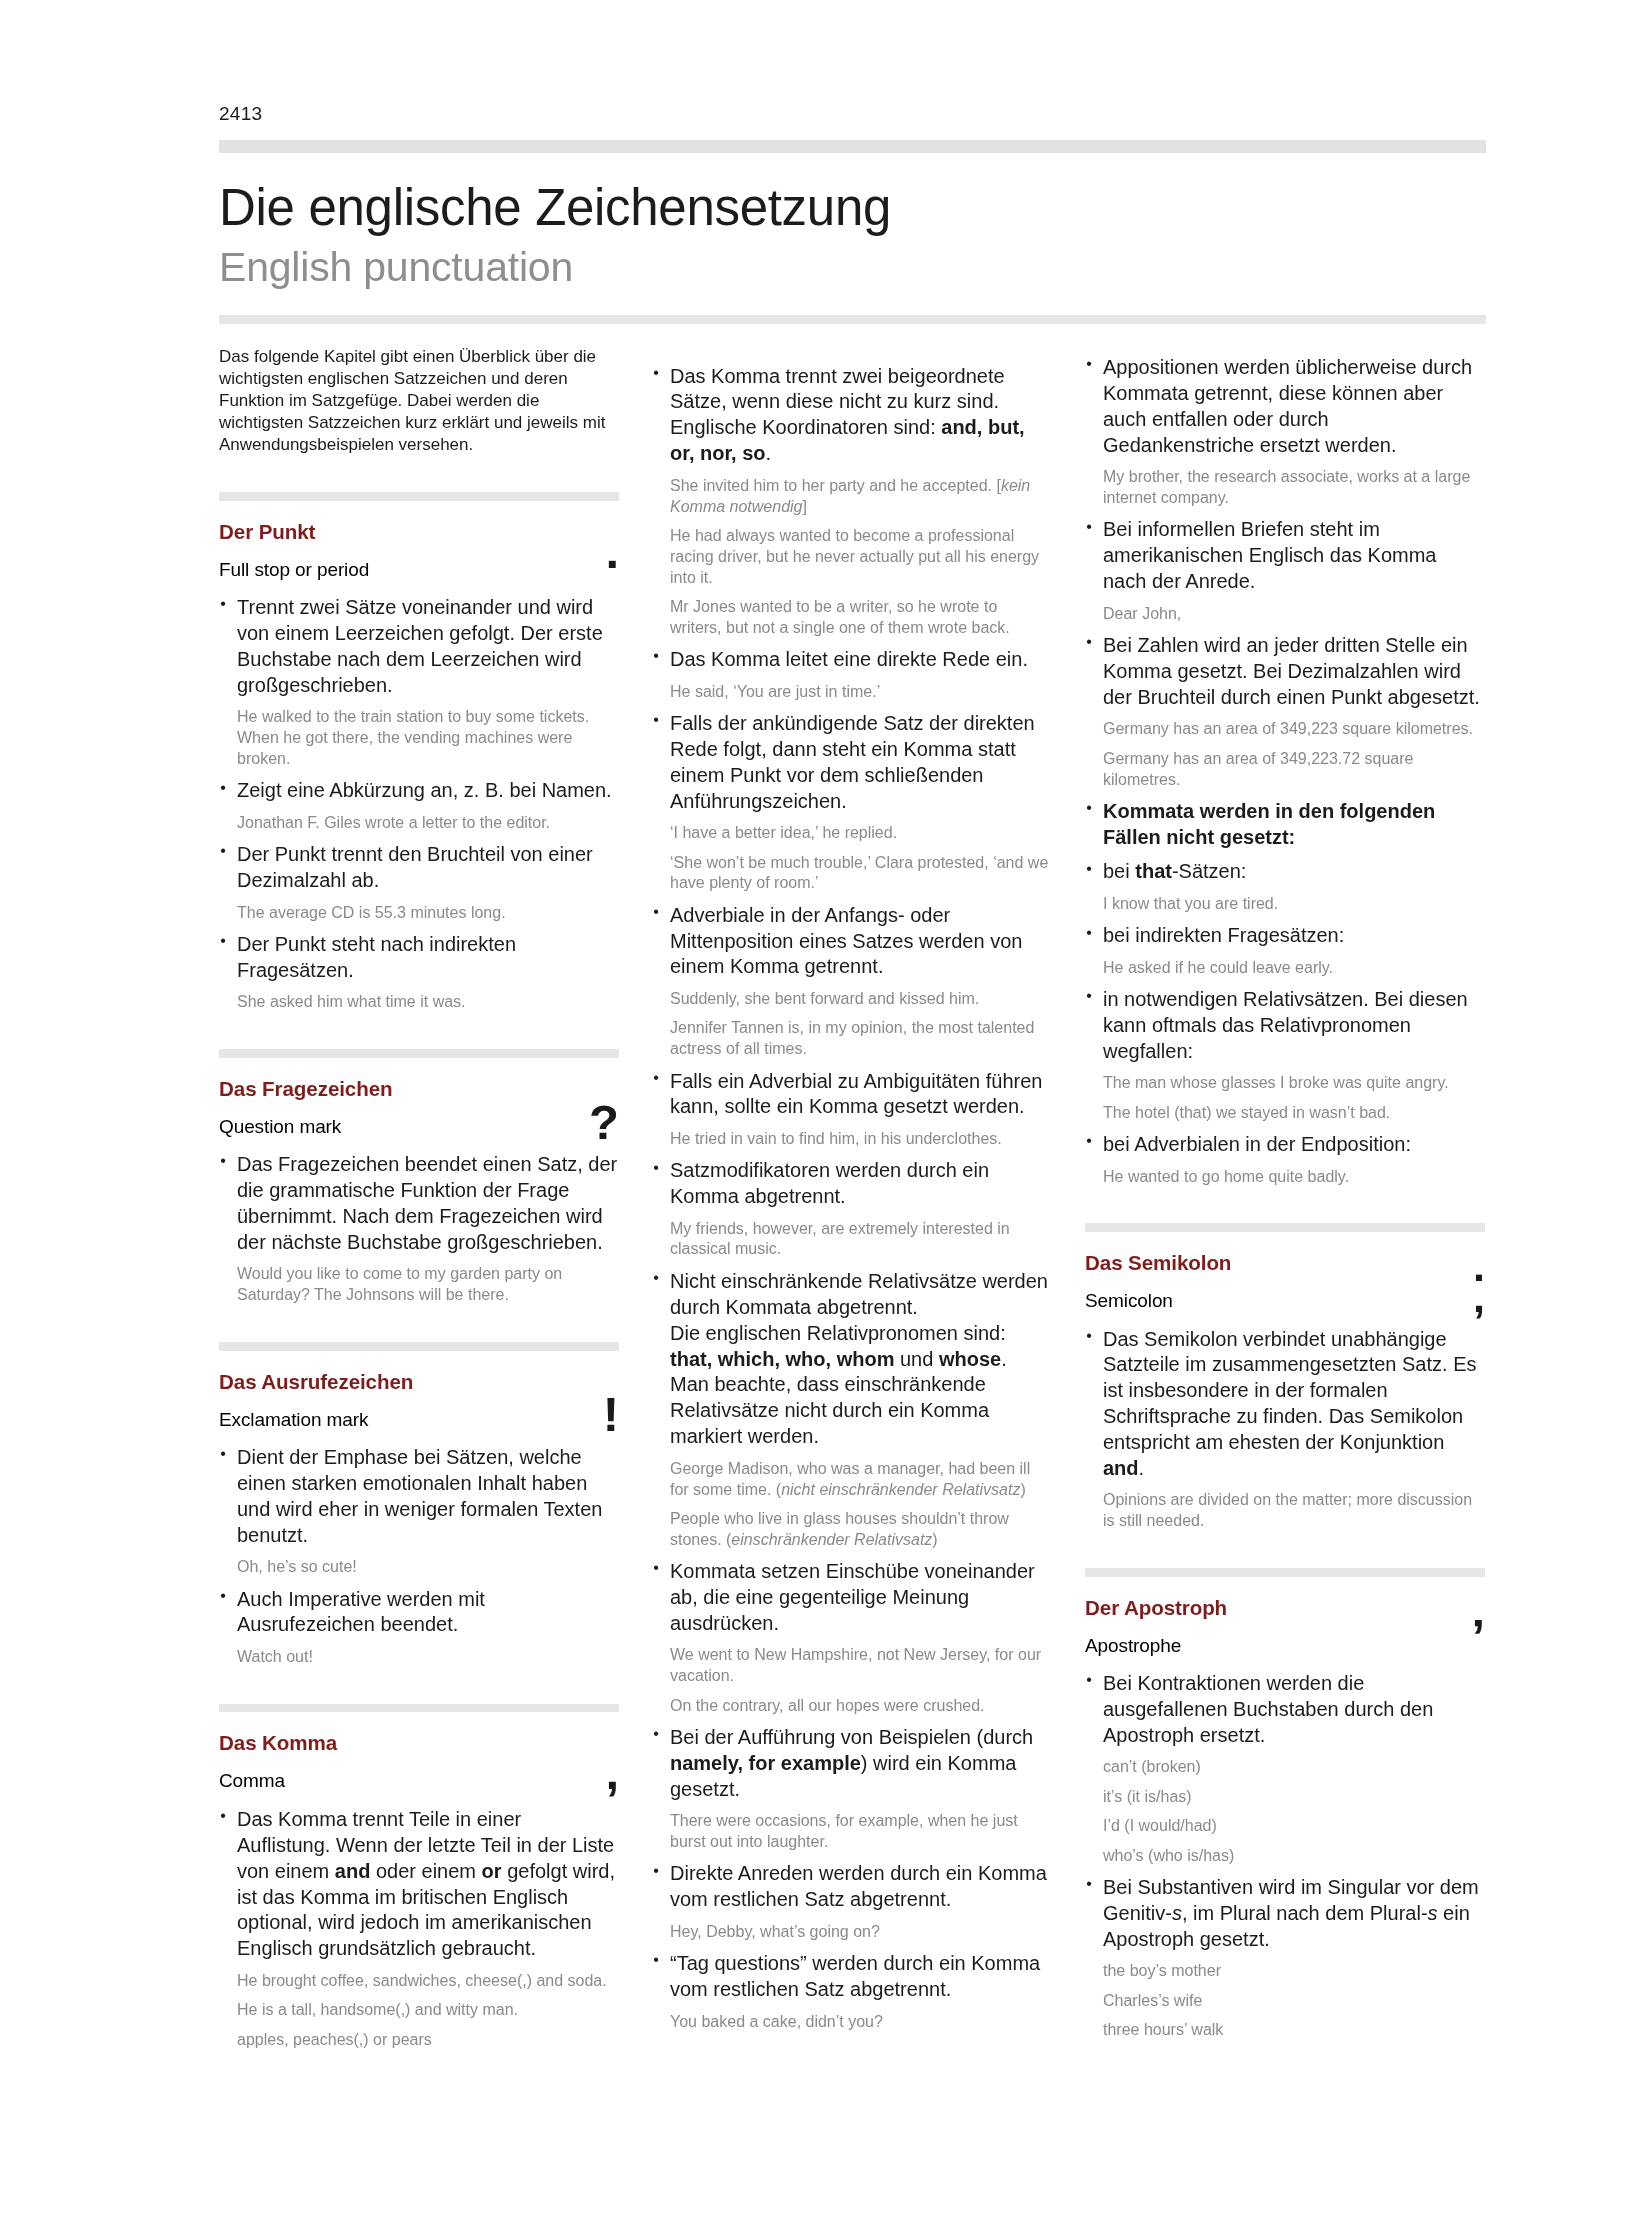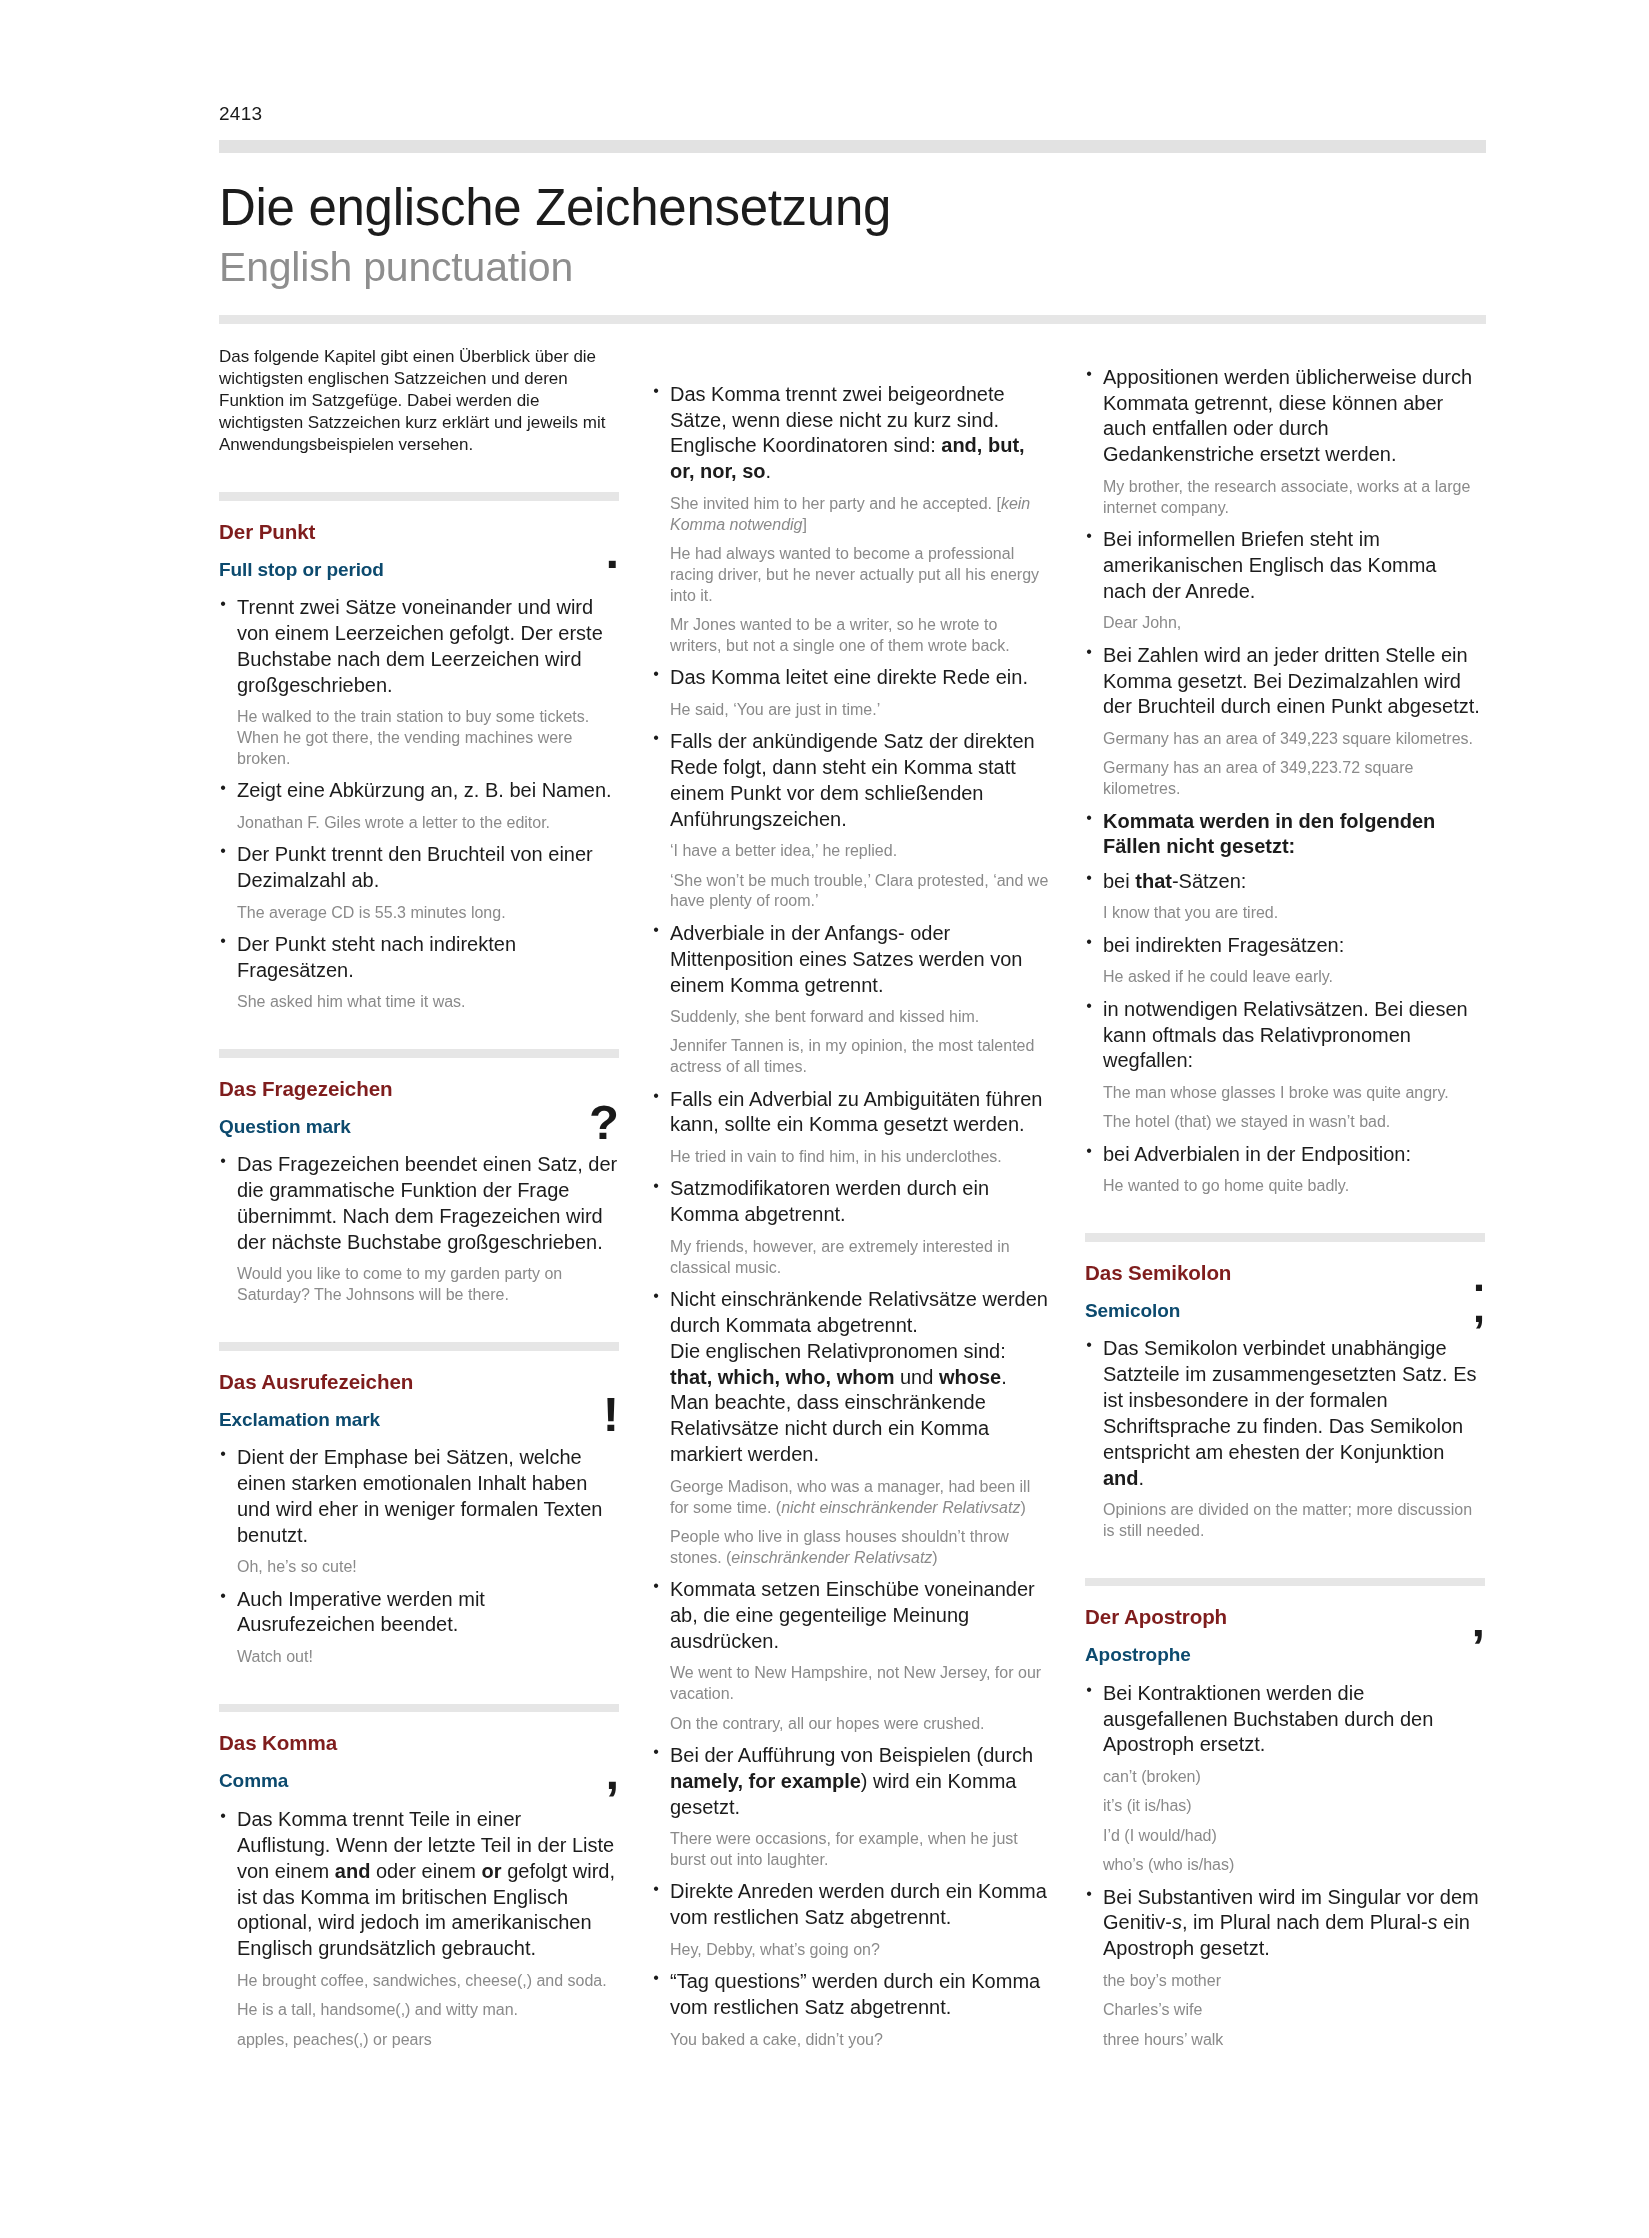--- a/index.html
+++ b/index.html
@@ -71,21 +71,21 @@
     background: #e6e6e6;
     margin-top: 26.6px;
     width: 100%;
   }
 
   
   .columns {
     display: flex;
     gap: 33px;
     margin-top: 22px;
-    align-items: flex-end;
+    align-items: center;
   }
   .col {
     width: 400px;
     flex: 0 0 400px;
   }
 
   
   .intro {
     font-size: 17px;
     line-height: 1.30;
@@ -106,22 +106,22 @@
   }
   .sec-title-de {
     font-size: 20.6px;
     font-weight: bold;
     color: #7f1d1d;
     line-height: 1.12;
     letter-spacing: -0.1px;
   }
   .sec-title-en {
     font-size: 19px;
-    font-weight: bold;
-    color: #0c4a6e;
+    font-weight: normal;
+    color: #000000;
     line-height: 1.15;
     margin-top: 16px;
     letter-spacing: -0.1px;
   }
   .sec-glyph {
     position: absolute;
     right: 0;
     bottom: -2.7px;
     color: #1a1a1a;
     line-height: 0.75;

